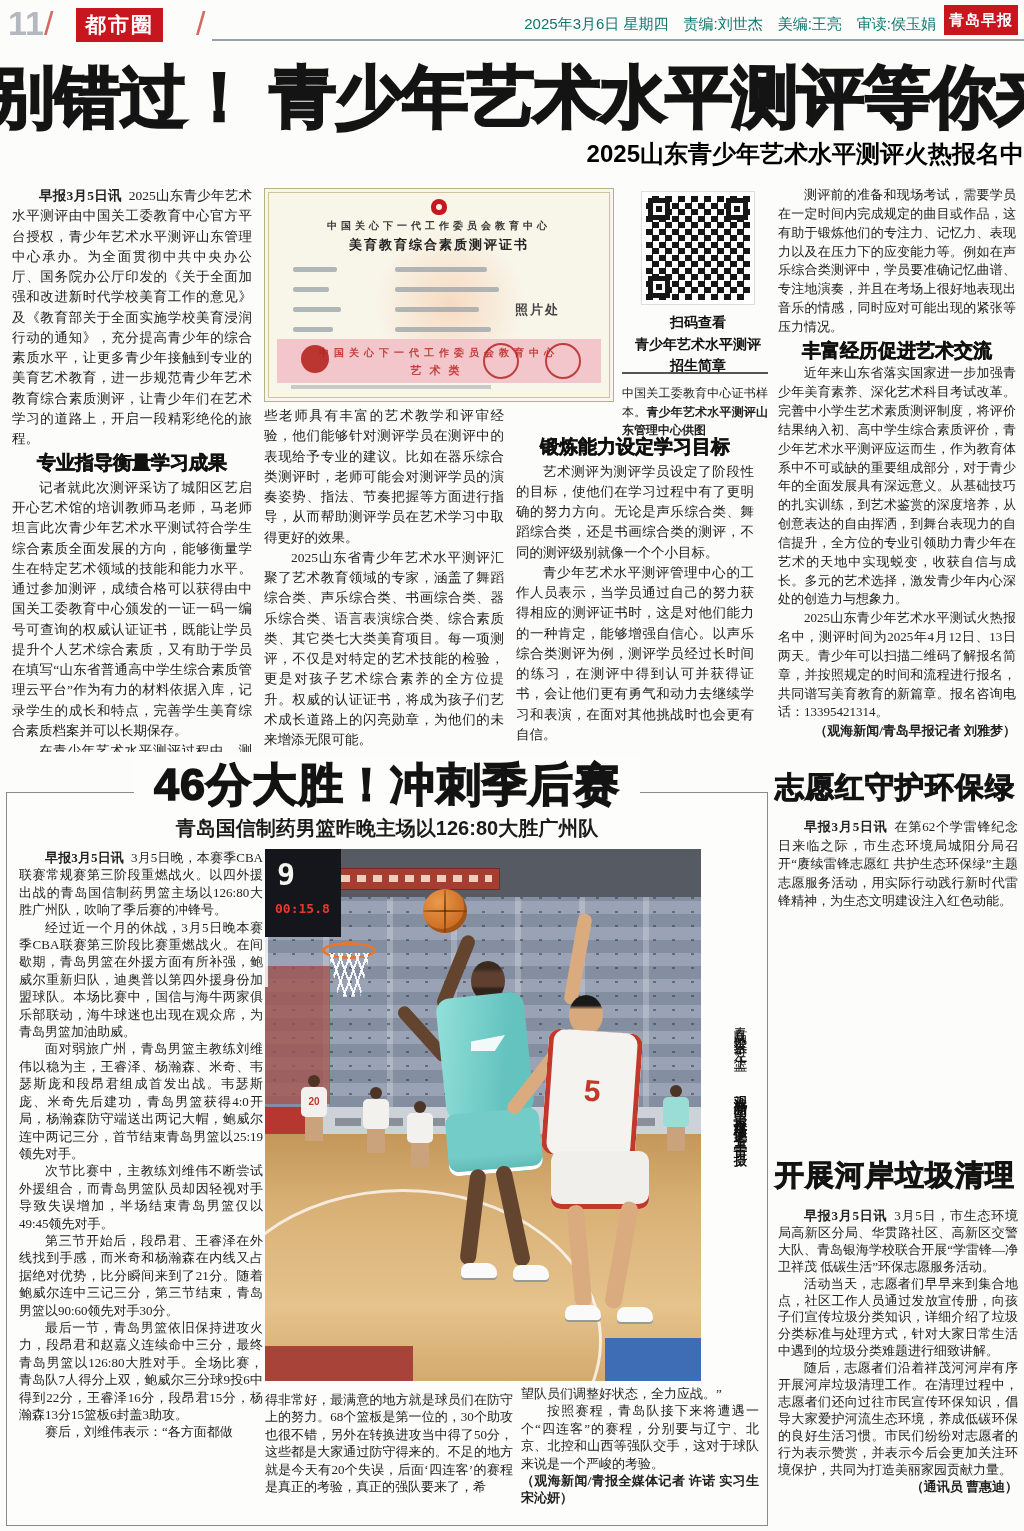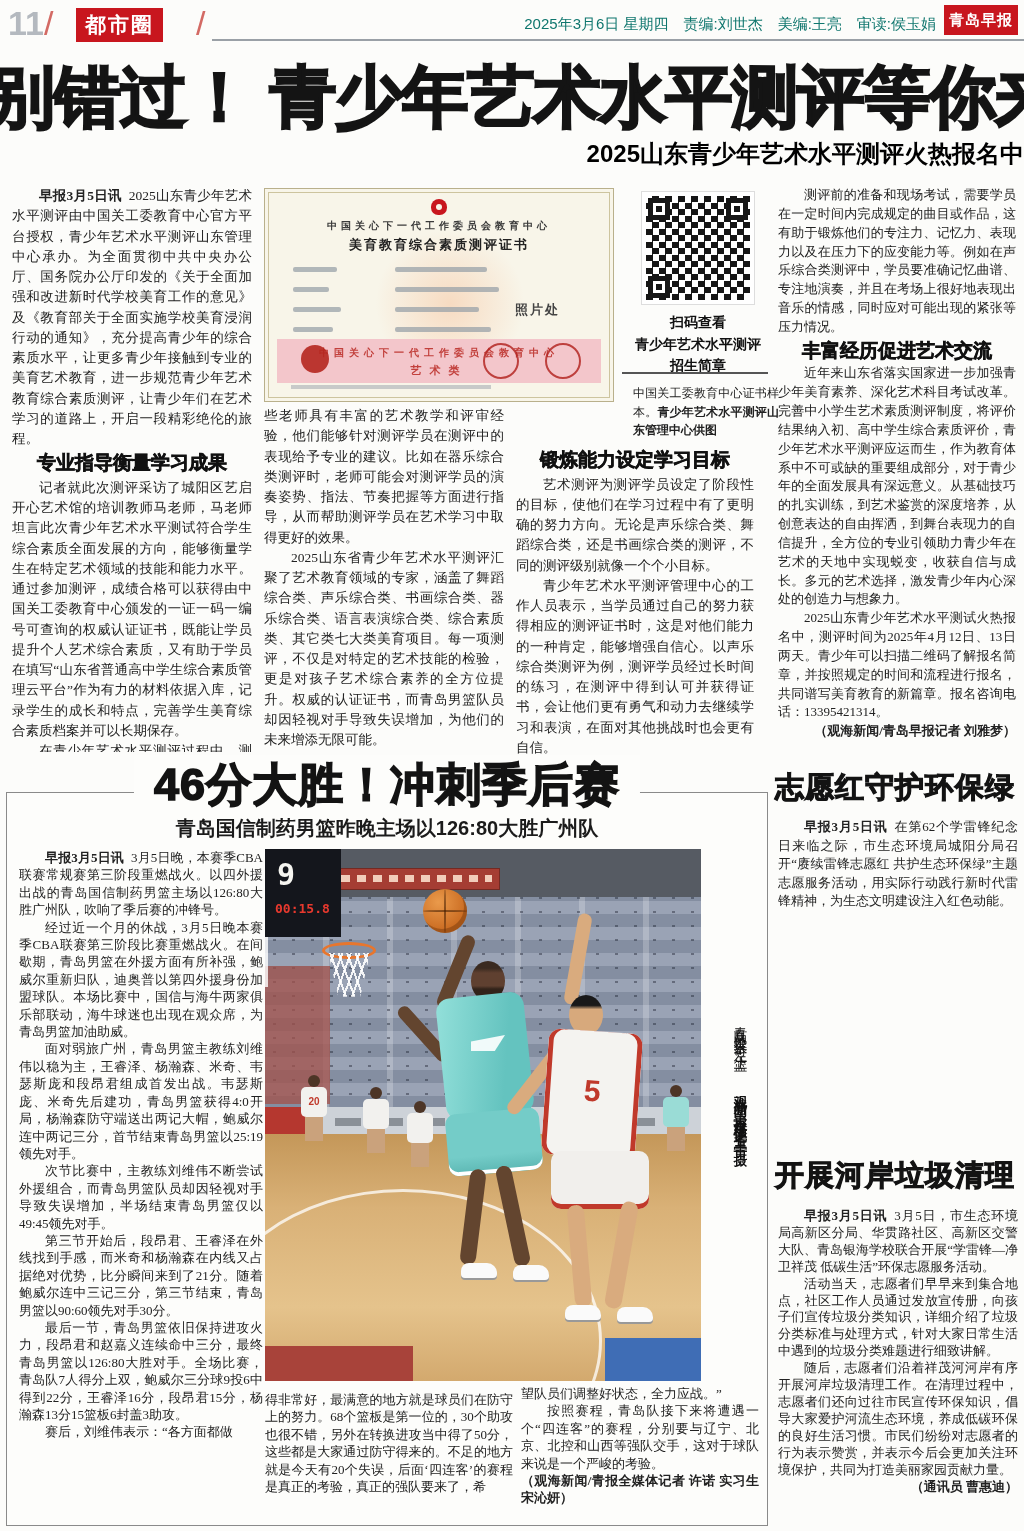--- a/index.html
+++ b/index.html
@@ -25,21 +25,21 @@
           font-size:24px;font-weight:700;color:#000000;}
   .col{font-size:13.5px;line-height:1.5;text-align:justify;overflow:hidden;}
   .col p{margin:0;}
   .ind{text-indent:2em;}
   .lead-in{font-weight:bold;margin-right:7px;}
   .sec-title{font-family:"Liberation Sans",sans-serif;font-size:19px;font-weight:900;text-align:center;
              margin:10px 0 8px 0;-webkit-text-stroke:.6px #111;color:#111;text-indent:0;}
   .byl{font-weight:bold;text-align:right;margin-top:2px;}
   .c1{left:12px;top:186px;width:240px;height:566px;}
   .c2{left:264px;top:406px;width:240px;height:348px;}
-  .c3{left:516px;top:446px;width:238px;height:308px;}
+  .c3{left:516px;top:433px;width:238px;height:308px;}
   .c4{left:778px;top:186px;width:238px;height:572px;font-size:13px;line-height:1.45;}
   
   .cert{left:264px;top:188px;width:348px;height:212px;background:#f8f5e9;
         border:1px solid #b9b08b;box-shadow:inset 0 0 0 3px #f8f5e9, inset 0 0 0 4px #cdc49e;}
   .cert-water{left:110px;top:40px;width:150px;height:150px;border-radius:50%;
               background:radial-gradient(circle,rgba(245,170,120,.35),rgba(245,170,120,0) 70%);}
   .cert-emblem{left:166px;top:10px;width:16px;height:16px;border-radius:50% 50% 45% 45%;background:#c8161e;}
   .cert-emblem::after{content:"";position:absolute;left:5px;top:5px;width:6px;height:6px;border-radius:50%;background:#f8f5e9;}
   .cert-org{left:0;top:30px;width:348px;text-align:center;font-size:10px;letter-spacing:4px;color:#3a3a3a;font-weight:bold;}
   .cert-title{left:0;top:47px;width:348px;text-align:center;font-size:13px;font-weight:900;letter-spacing:2px;color:#222;}
@@ -52,21 +52,21 @@
   .seal-o{width:32px;height:32px;border-radius:50%;border:2px solid rgba(180,40,36,.85);}
   .cert-note{left:26px;top:196px;width:200px;height:4px;background:#a8aeb4;opacity:.6;}
   
   .qrwrap{left:630px;top:192px;width:136px;}
   .qr{position:relative;width:104px;height:104px;margin:0 auto;background:
       repeating-conic-gradient(#161616 0% 25%,#ffffff 0% 50%) 0 0/13px 13px;border:4px solid #fff;outline:1px solid #ddd;}
   .fp{position:absolute;width:22px;height:22px;border:5px solid #161616;background:#fff;box-sizing:border-box;}
   .fp i{position:absolute;left:3px;top:3px;width:6px;height:6px;background:#161616;}
   .qr-cap{text-align:center;font-size:14px;font-weight:bold;line-height:1.55;margin-top:8px;color:#111;}
   .qr-rule{left:622px;top:372px;width:146px;height:2px;background:#555;}
-  .qr-credit{left:622px;top:384px;width:146px;font-size:12px;line-height:1.55;text-align:justify;color:#222;margin-left:11px;}
+  .qr-credit{left:622px;top:384px;width:146px;font-size:12px;line-height:1.55;text-align:justify;color:#222;}
   .qr-credit b{font-weight:900;}
   
   .bbox{left:6px;top:792px;width:760px;height:732px;border:1.5px solid #8a8a8a;background:#fdfdfb;}
   .bb-head{left:50%;top:-38px;transform:translateX(-50%);background:#fdfdfb;padding:0 20px;white-space:nowrap;
            font-family:"Liberation Sans",sans-serif;font-size:45px;font-weight:900;color:#131313;
            -webkit-text-stroke:1.6px #131313;letter-spacing:1px;}
   .bb-deck{left:50%;top:22px;transform:translateX(-50%);background:#fdfdfb;padding:0 12px;white-space:nowrap;
            font-family:"Liberation Sans",sans-serif;font-size:20px;font-weight:700;color:#1b1b1b;}
   .bcol{font-size:13px;line-height:17.4px;text-align:justify;overflow:hidden;}
   .bcol p{margin:0;}
@@ -207,21 +207,21 @@
       <div>扫码查看</div>
       <div>青少年艺术水平测评</div>
       <div>招生简章</div>
     </div>
   </div>
   <div class="abs qr-rule"></div>
   <div class="abs qr-credit"><span>中国关工委教育中心证书样本。</span><b>青少年艺术水平测评山东管理中心供图</b></div>
 
   <div class="abs col c2">
     <p>些老师具有丰富的艺术教学和评审经验，他们能够针对测评学员在测评中的表现给予专业的建议。比如在器乐综合类测评时，老师可能会对测评学员的演奏姿势、指法、节奏把握等方面进行指导，从而帮助测评学员在艺术学习中取得更好的效果。</p>
-    <p class="ind">2025山东省青少年艺术水平测评汇聚了艺术教育领域的专家，涵盖了舞蹈综合类、声乐综合类、书画综合类、器乐综合类、语言表演综合类、综合素质类、其它类七大类美育项目。每一项测评，不仅是对特定的艺术技能的检验，更是对孩子艺术综合素养的全方位提升。权威的认证证书，而青岛男篮队员却因轻视对手导致失误增加，为他们的未来增添无限可能。</p>
+    <p class="ind">2025山东省青少年艺术水平测评汇聚了艺术教育领域的专家，涵盖了舞蹈综合类、声乐综合类、书画综合类、器乐综合类、语言表演综合类、综合素质类、其它类七大类美育项目。每一项测评，不仅是对特定的艺术技能的检验，更是对孩子艺术综合素养的全方位提升。权威的认证证书，将成为孩子们艺术成长道路上的闪亮勋章，为他们的未来增添无限可能。</p>
   </div>
 
   <div class="abs col c3">
     <p class="sec-title" style="margin-top:0;">锻炼能力设定学习目标</p>
     <p class="ind">艺术测评为测评学员设定了阶段性的目标，使他们在学习过程中有了更明确的努力方向。无论是声乐综合类、舞蹈综合类，还是书画综合类的测评，不同的测评级别就像一个个小目标。</p>
     <p class="ind">青少年艺术水平测评管理中心的工作人员表示，当学员通过自己的努力获得相应的测评证书时，这是对他们能力的一种肯定，能够增强自信心。以声乐综合类测评为例，测评学员经过长时间的练习，在测评中得到认可并获得证书，会让他们更有勇气和动力去继续学习和表演，在面对其他挑战时也会更有自信。</p>
   </div>
 
   <div class="abs col c4">
     <p class="ind">测评前的准备和现场考试，需要学员在一定时间内完成规定的曲目或作品，这有助于锻炼他们的专注力、记忆力、表现力以及在压力下的应变能力等。例如在声乐综合类测评中，学员要准确记忆曲谱、专注地演奏，并且在考场上很好地表现出音乐的情感，同时应对可能出现的紧张等压力情况。</p>

